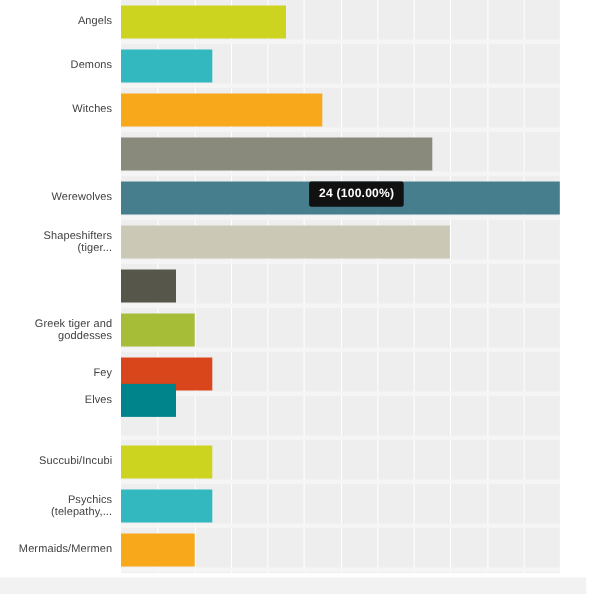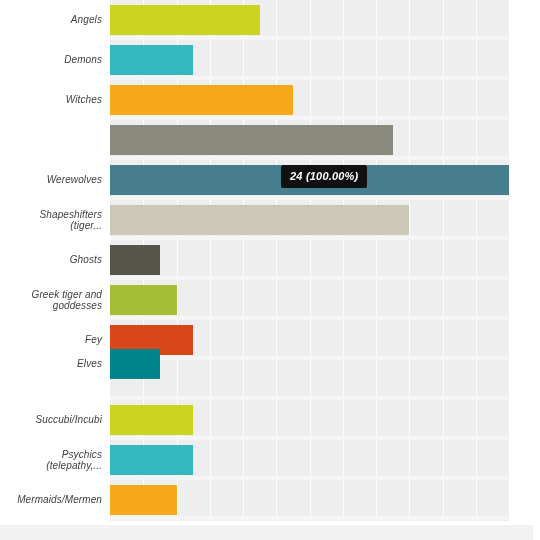--- a/index.html
+++ b/index.html
@@ -13,21 +13,20 @@
     font-family: "Liberation Sans", sans-serif;
     overflow: hidden;
   }
 
   #chart-widget {
     position: relative;
     width: 540px;
     height: 540px;
     background: #ffffff;
     overflow: hidden;
-    font-style: italic;
   }
 
   
   #plot-area {
     position: absolute;
     left: 110px;
     top: 0px;
     width: 399px;
     height: 521px;
     background: #eeeeee;
@@ -213,21 +212,20 @@
       <div class="row-sep" style="top: 196px;"></div>
       <div class="row" style="top: 200px;">
         <div class="row-label">Shapeshifters
 (tiger...</div>
         <div class="bar-track" style="width: 399px;">
           <div class="bar" style="width: 299px; background: rgb(203, 201, 182); height: 30px;"></div>
         </div>
       </div>
       <div class="row-sep" style="top: 236px;"></div>
       <div class="row" style="top: 240px;">
-        <div class="row-label">Ghosts</div>
         <div class="bar-track" style="width: 399px;">
           <div class="bar" style="width: 50px; background: rgb(87, 86, 74); height: 30px;"></div>
         </div>
       </div>
       <div class="row-sep" style="top: 276px;"></div>
       <div class="row" style="top: 280px;">
         <div class="row-label">Greek tiger and
 goddesses</div>
         <div class="bar-track" style="width: 399px;">
           <div class="bar" style="width: 67px; background: rgb(166, 189, 56); height: 30px;"></div>

